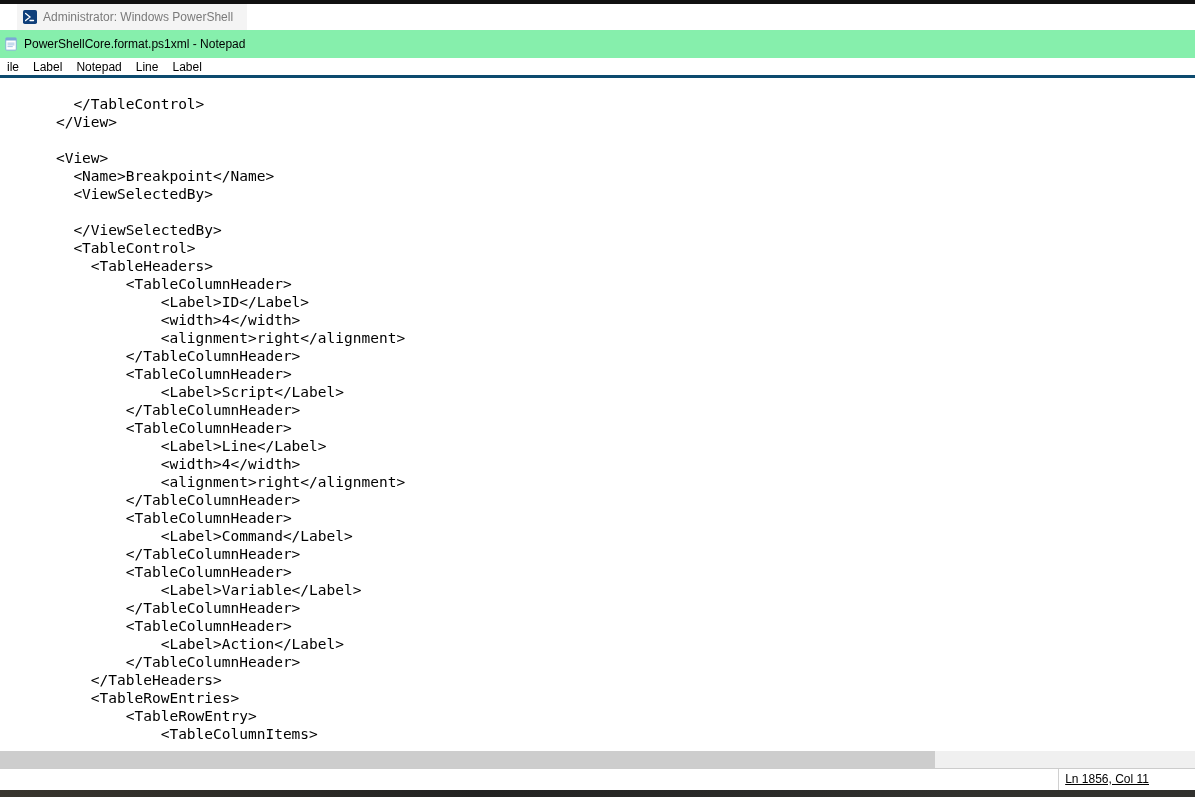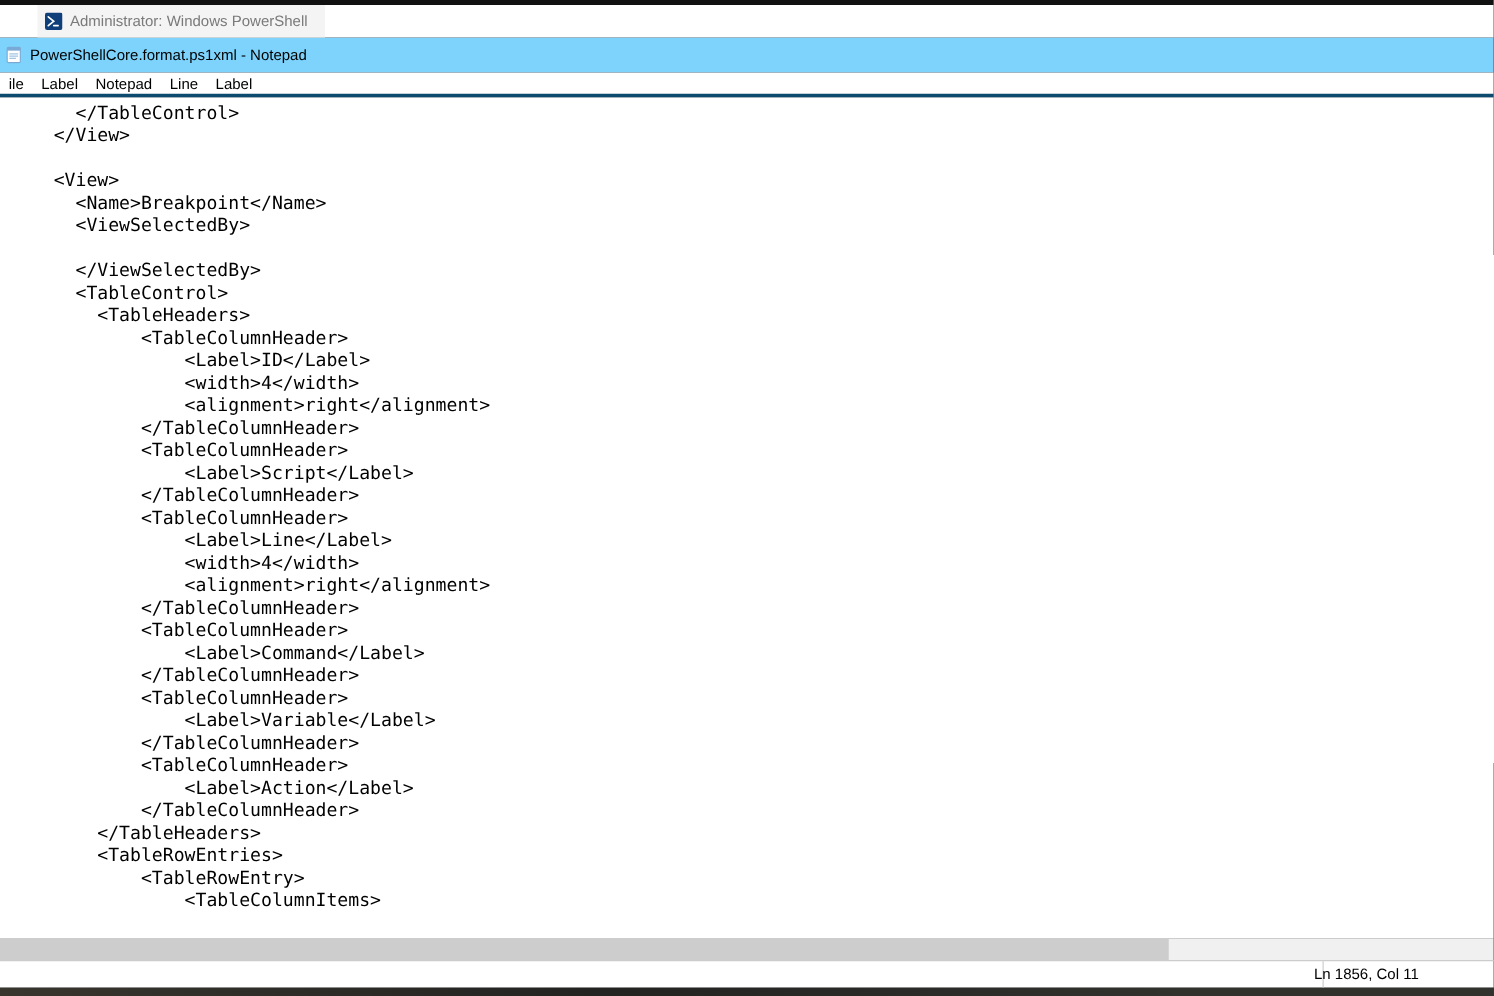--- a/index.html
+++ b/index.html
@@ -13,36 +13,36 @@
     height: 797px;
     overflow: hidden;
     position: relative;
   }
   .outer-titlebar {
     background: #fff;
     height: 30px;
     width: 100%;
     display: flex;
     align-items: center;
-    padding-left: 30px;
+    padding-left: 17px;
     border-top: 4px solid #111;
     position: relative;
   }
   .ps-tab {
     height: 100%;
     background: #f4f4f4;
     display: flex;
     align-items: center;
     padding: 0 14px 0 6px;
     color: #7a7a7a;
     gap: 6px;
   }
   .ps-tab svg { width: 14px; height: 14px; }
   .notepad-titlebar {
-    background: #7dd3fc;
+    background: #86efac;
     height: 28px;
     width: 100%;
     display: flex;
     align-items: center;
     padding-left: 4px;
     gap: 6px;
     color: #000;
     font-size: 12px;
   }
   .notepad-titlebar svg { width: 14px; height: 14px; }
@@ -65,21 +65,21 @@
     height: 673px;
     overflow: hidden;
     position: relative;
   }
   .editor {
     font-family: Consolas, monospace;
     font-size: 14.5px;
     line-height: 18px;
     white-space: pre;
     padding: 0 0 0 4px;
-    margin: 4px;
+    margin: 17px;
     color: #000;
   }
   .sel {
     background: #3399ff;
     color: #fff;
   }
   .hscrollbar {
     height: 17px;
     width: 100%;
     background: #f0f0f0;
@@ -96,22 +96,23 @@
   .statusbar {
     background: #fff;
     height: 22px;
     border-top: 1px solid #ccc;
     position: relative;
     font-size: 12px;
     color: #000;
   }
   .statusbar .pos {
     position: absolute;
-    right: 60px;
+    right: 46px;
     top: 3px;
+    text-decoration: underline;
   }
   .statusbar .sep {
     position: absolute;
     right: 136px;
     top: 0;
     bottom: 0;
     width: 1px;
     background: #d0d0d0;
   }
   .bottom-dark {

